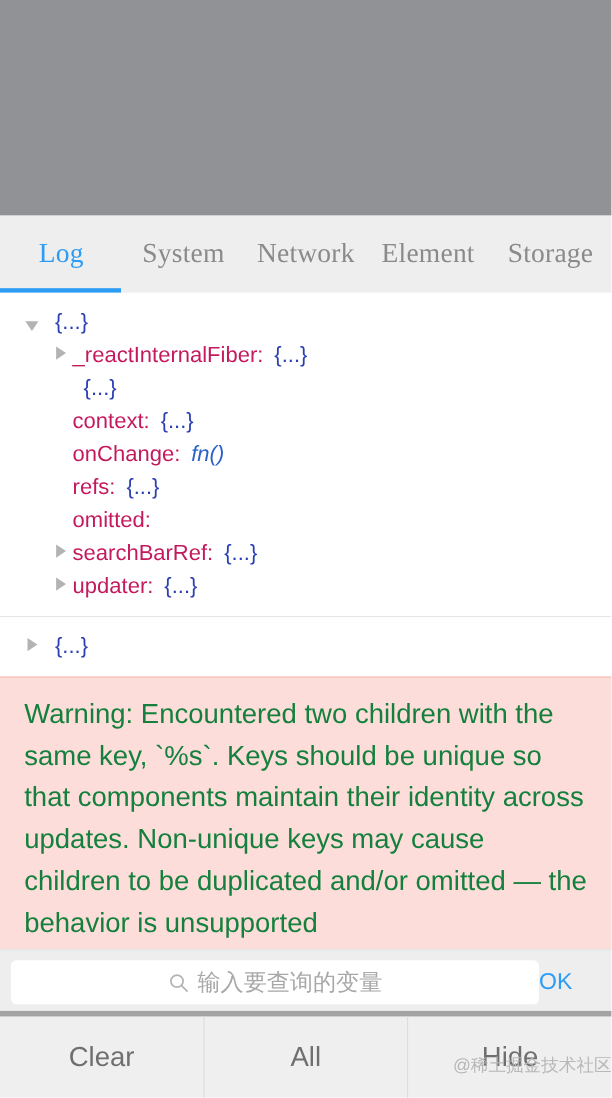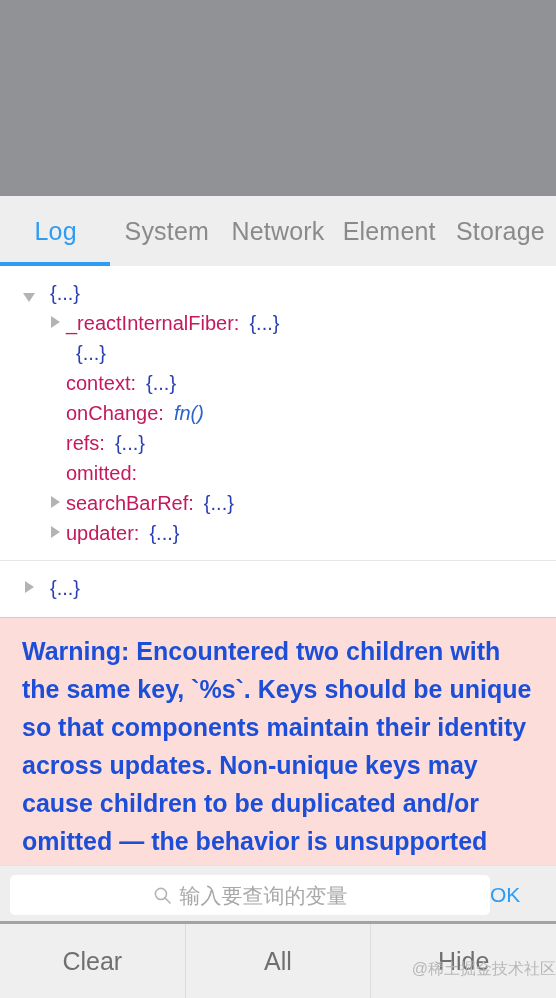--- a/index.html
+++ b/index.html
@@ -32,20 +32,21 @@
 
   
   .tabbar {
     position: relative;
     height: 70px;
     background: #eeeeee;
     display: flex;
     align-items: center;
     flex: 0 0 auto;
     box-sizing: border-box;
+    font-family: Liberation Serif, serif;
   }
   .tab {
     flex: 1 1 0;
     text-align: center;
     font-size: 25px;
     color: #8a8a8a;
     letter-spacing: 0.2px;
     line-height: 70px;
     height: 70px;
     cursor: pointer;
@@ -131,29 +132,28 @@
 
   
   .lvl0 { padding-left: 18px; }
   .lvl1 { padding-left: 44px; }
 
   
   .warning {
     flex: 0 0 auto;
     background: #fcddd9;
     border-top: 1px solid #f6bcb6;
-    color: #1d4ed8;
+    color: #15803d;
     font-size: 25px;
     line-height: 38px;
     padding: 14px 22px 10px 22px;
     box-sizing: border-box;
     height: 248px;
     overflow: hidden;
     word-break: break-word;
-    font-weight: bold;
   }
 
   
   .searchbar {
     flex: 0 0 auto;
     height: 56px;
     background: #eeeeee;
     display: flex;
     align-items: center;
     padding: 3px 10px 0 10px;
@@ -205,21 +205,21 @@
     cursor: pointer;
     user-select: none;
   }
 
   
   .toolbar {
     flex: 0 0 auto;
     height: 74px;
     background: #efefef;
     display: flex;
-    border-top: 3px solid #a3a3a3;
+    border-top: 5px solid #a3a3a3;
     position: relative;
   }
   .toolbar-btn {
     flex: 1 1 0;
     display: flex;
     align-items: center;
     justify-content: center;
     font-size: 25px;
     color: #6f6f6f;
     cursor: pointer;

